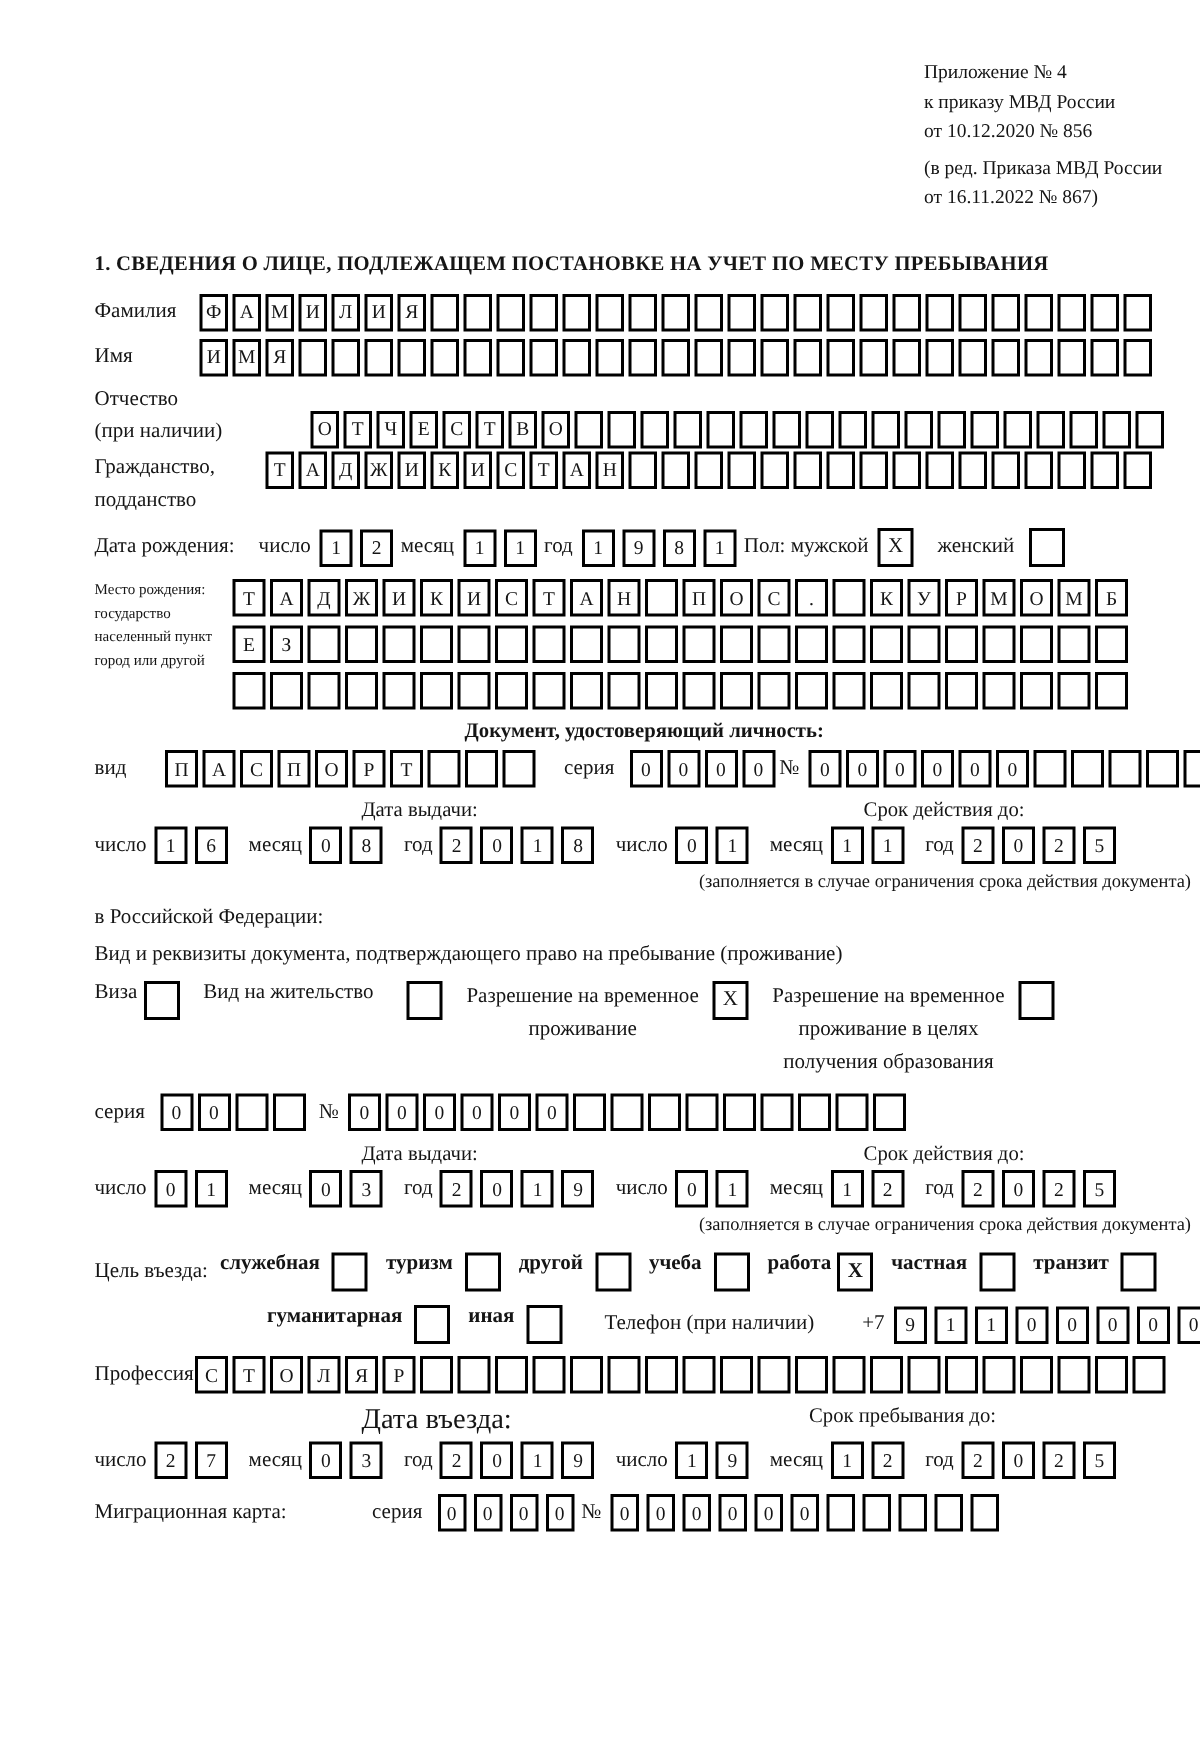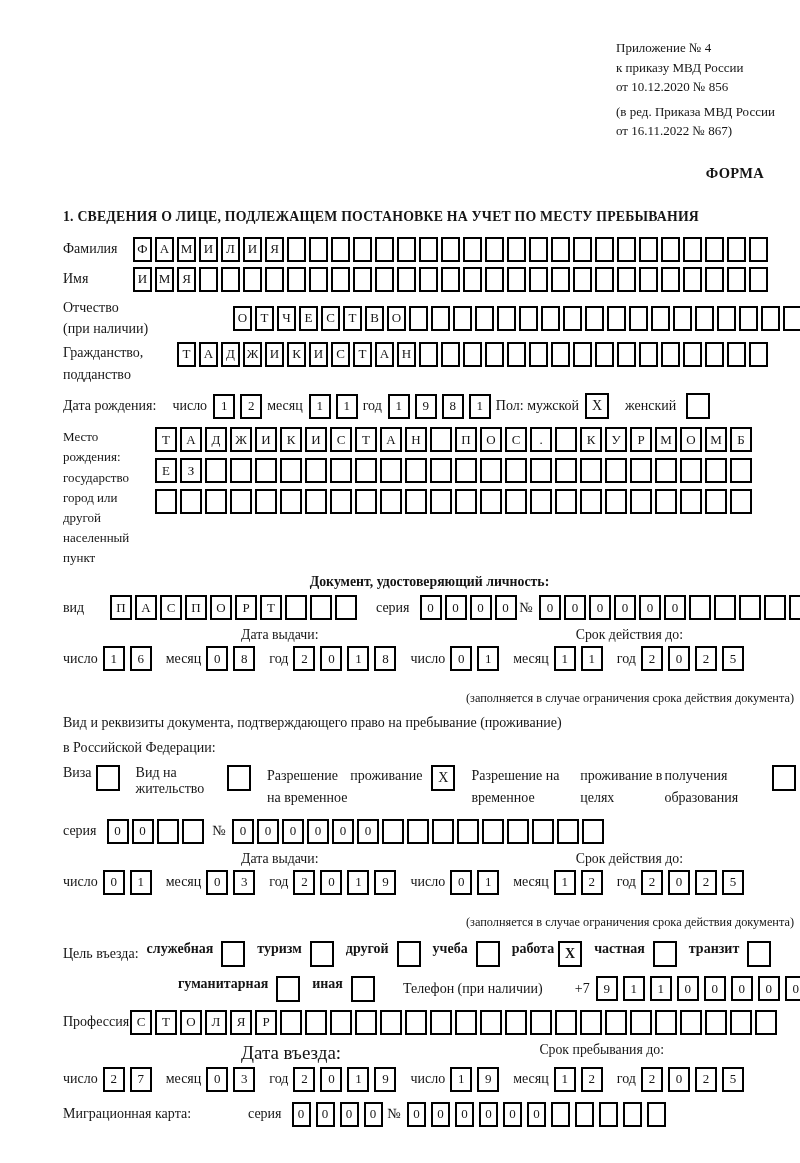--- a/index.html
+++ b/index.html
@@ -31,63 +31,62 @@
     font-size:13px;background:#fff;
   }
   .cells.wide .cell{width:22px;}
   .cells.date .cell{margin-right:5px;}
   .box{
     box-sizing:border-box;flex:none;display:inline-flex;width:24px;height:26px;border:2px solid #000;
     align-items:center;justify-content:center;font-size:14px;background:#fff;vertical-align:middle;
   }
   .gap6{width:6px;flex:none;}.gap10{width:10px;flex:none;}.gap16{width:16px;flex:none;}
 
-  .w70{width:70px;}.w114{width:114px;}.w144{width:144px;}.w92{width:92px;font-size:13px;}
+  .w70{width:70px;}.w114{width:114px;}.w144{width:144px;}.w92{width:92px;font-size:10px;}
   .mt8{margin-top:8px;}.mt10{margin-top:10px;}.mt12{margin-top:12px;}
 
   .center-head{font-weight:bold;text-align:center;margin-top:6px;font-size:13.8px;}
 
   
   .date-head{display:flex;margin-top:7px;}
   .dh-left{margin-left:178px;}
   .dh-right{margin-left:auto;margin-right:113px;}
   .date-line{display:flex;align-items:center;margin-top:3px;}
   .dgroup{display:flex;align-items:center;}
   .dgroup .lbl{margin-right:5px;}
   .dgroup .cells{margin-right:9px;}
   .dright{margin-left:auto;margin-right:62px;}
-  .note-r{text-align:right;font-size:12.3px;margin-top:20px;padding-right:2px;}
+  .note-r{text-align:right;font-size:12.3px;margin-top:4px;padding-right:2px;}
 
   .plain{margin-top:9px;}
   
   .visa-row{display:flex;align-items:flex-start;margin-top:9px;}
   .visa-item{display:flex;align-items:flex-start;}
   .visa-item .box{margin-left:9px;}
-  .ml{display:flex;flex-direction:row;line-height:1.55;}
+  .ml{display:flex;flex-direction:column;text-align:center;line-height:1.55;}
 
   
   .purp-row{display:flex;align-items:center;margin-top:11px;}
   .purp{display:flex;align-items:flex-start;margin-right:12px;font-weight:bold;}
   .purp .box{margin-left:8px;}
   .purp2-row{display:flex;align-items:center;margin-top:9px;margin-left:115px;}
 </style>
 </head>
 <body>
 
 <div class="page">
 
   <div class="hdr">
     <div>Приложение № 4</div>
     <div>к приказу МВД России</div>
     <div>от 10.12.2020 № 856</div>
     <div class="amend">(в ред. Приказа МВД России</div>
     <div>от 16.11.2022 № 867)</div>
   </div>
 
-  <div class="form-label">ФОРМА</div>
 
 
   <div class="sec-head">1. СВЕДЕНИЯ О ЛИЦЕ, ПОДЛЕЖАЩЕМ ПОСТАНОВКЕ НА УЧЕТ ПО МЕСТУ ПРЕБЫВАНИЯ</div>
 
   <div class="frow mt12">
     <span class="lbl w70">Фамилия</span>
     <span class="cells">
         <span class="cell">Ф</span>
         <span class="cell">А</span>
         <span class="cell">М</span>
@@ -148,21 +147,21 @@
         <span class="cell"></span>
         <span class="cell"></span>
         <span class="cell"></span>
         <span class="cell"></span>
         <span class="cell"></span>
         <span class="cell"></span>
         <span class="cell"></span>
       </span>
   </div>
 
-  <div class="frow" style="align-items:center;gap:26px;">
+  <div class="frow" style="align-items:flex-end;">
     <span class="lblcol w144">
       <div>Отчество</div>
       <div>(при наличии)</div>
     </span>
     <span class="cells">
         <span class="cell">О</span>
         <span class="cell">Т</span>
         <span class="cell">Ч</span>
         <span class="cell">Е</span>
         <span class="cell">С</span>
@@ -255,22 +254,22 @@
     <span class="gap16"></span>
     <span class="lbl">женский</span>
       <span class="gap10"></span>
     <span class="box"></span>
   </div>
 
   <div class="frow mt8" style="align-items:flex-start;">
     <span class="lblcol w92">
       <div>Место рождения:</div>
       <div>государство</div>
+      <div>населенный пункт</div>
       <div>город или другой</div>
-      <div>населенный пункт</div>
     </span>
     <span>
       <span class="cells wide" style="margin-bottom:6px;">
           <span class="cell">Т</span>
           <span class="cell">А</span>
           <span class="cell">Д</span>
           <span class="cell">Ж</span>
           <span class="cell">И</span>
           <span class="cell">К</span>
           <span class="cell">И</span>
@@ -428,22 +427,22 @@
       <span class="cells wide date">
           <span class="cell">2</span>
           <span class="cell">0</span>
           <span class="cell">2</span>
           <span class="cell">5</span>
         </span>
     </span>
   </div>
   <div class="note-r">(заполняется в случае ограничения срока действия документа)</div>
 
+  <div class="plain">в Российской Федерации:</div>
   <div class="plain">Вид и реквизиты документа, подтверждающего право на пребывание (проживание)</div>
-  <div class="plain">в Российской Федерации:</div>
 
   <div class="visa-row">
     <span class="visa-item">
       <span>Виза</span>
       <span class="box" style="margin-left:4px;"></span>
     </span>
     <span class="gap16"></span>
     <span class="visa-item">
       <span>Вид на жительство</span>
       <span class="box" style="margin-left:22px;"></span>

